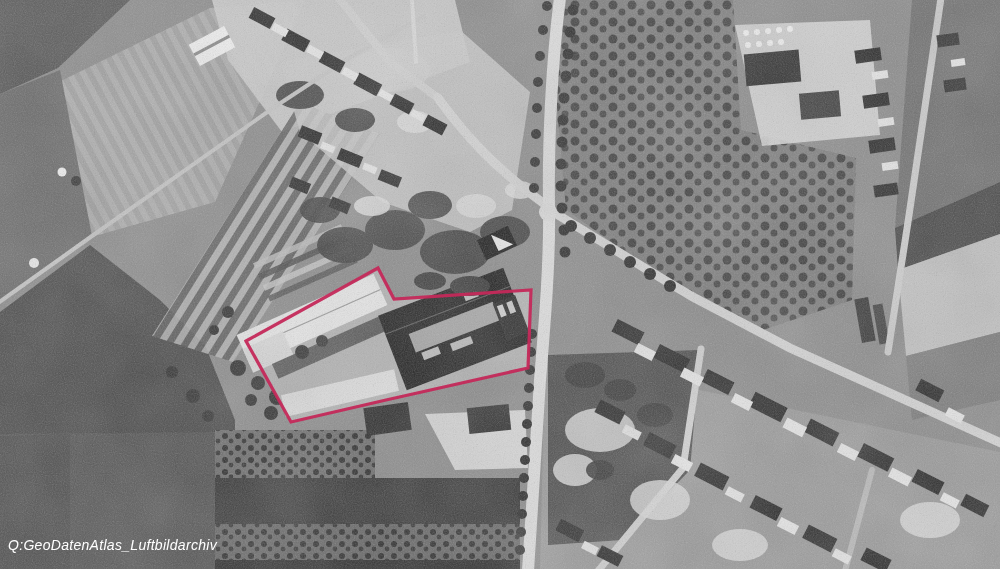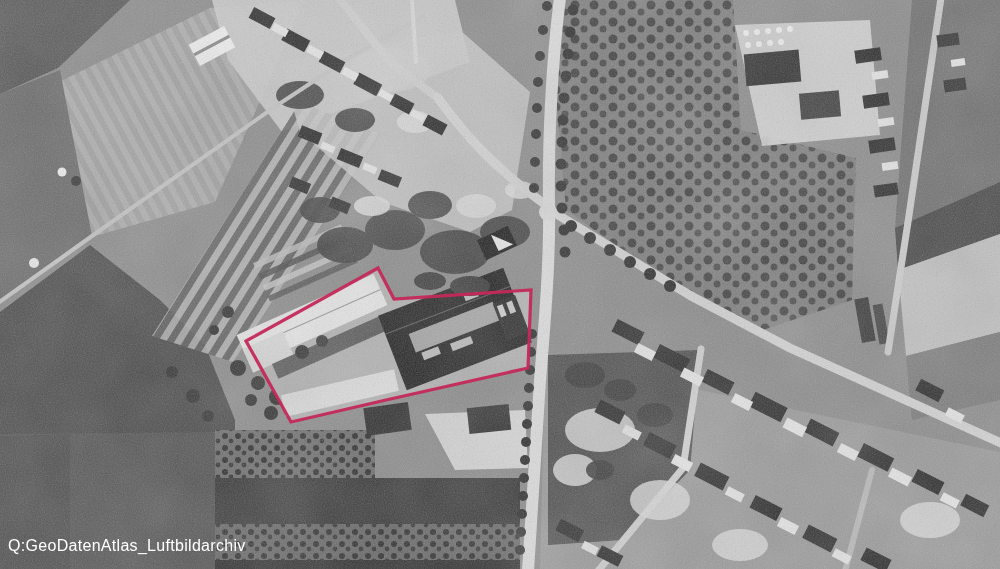--- a/index.html
+++ b/index.html
@@ -6,22 +6,23 @@
   .viewport{
     position:relative;width:1000px;height:569px;overflow:hidden;
     background:#8c8c8c;font-family:"Liberation Sans",sans-serif;
   }
   .viewport svg{position:absolute;left:0;top:0;display:block;}
   .boundary{
     fill:none;stroke:#c4295a;stroke-width:3.2;stroke-linejoin:miter;opacity:.95;
   }
   .caption{
     position:absolute;left:8px;top:537px;z-index:5;
-    color:#ffffff;font-size:16px;letter-spacing:.3px;font-weight:400;
+    color:#ffffff;font-size:14px;letter-spacing:.3px;font-weight:400;
     text-rendering:optimizeLegibility;
+    font-style:italic;
   }
   .overlay{pointer-events:none;z-index:4;}
 </style>
 </head>
 <body>
 
 <div class="viewport">
 
   <svg width="1000" height="569" viewBox="0 0 1000 569">
     <defs>

